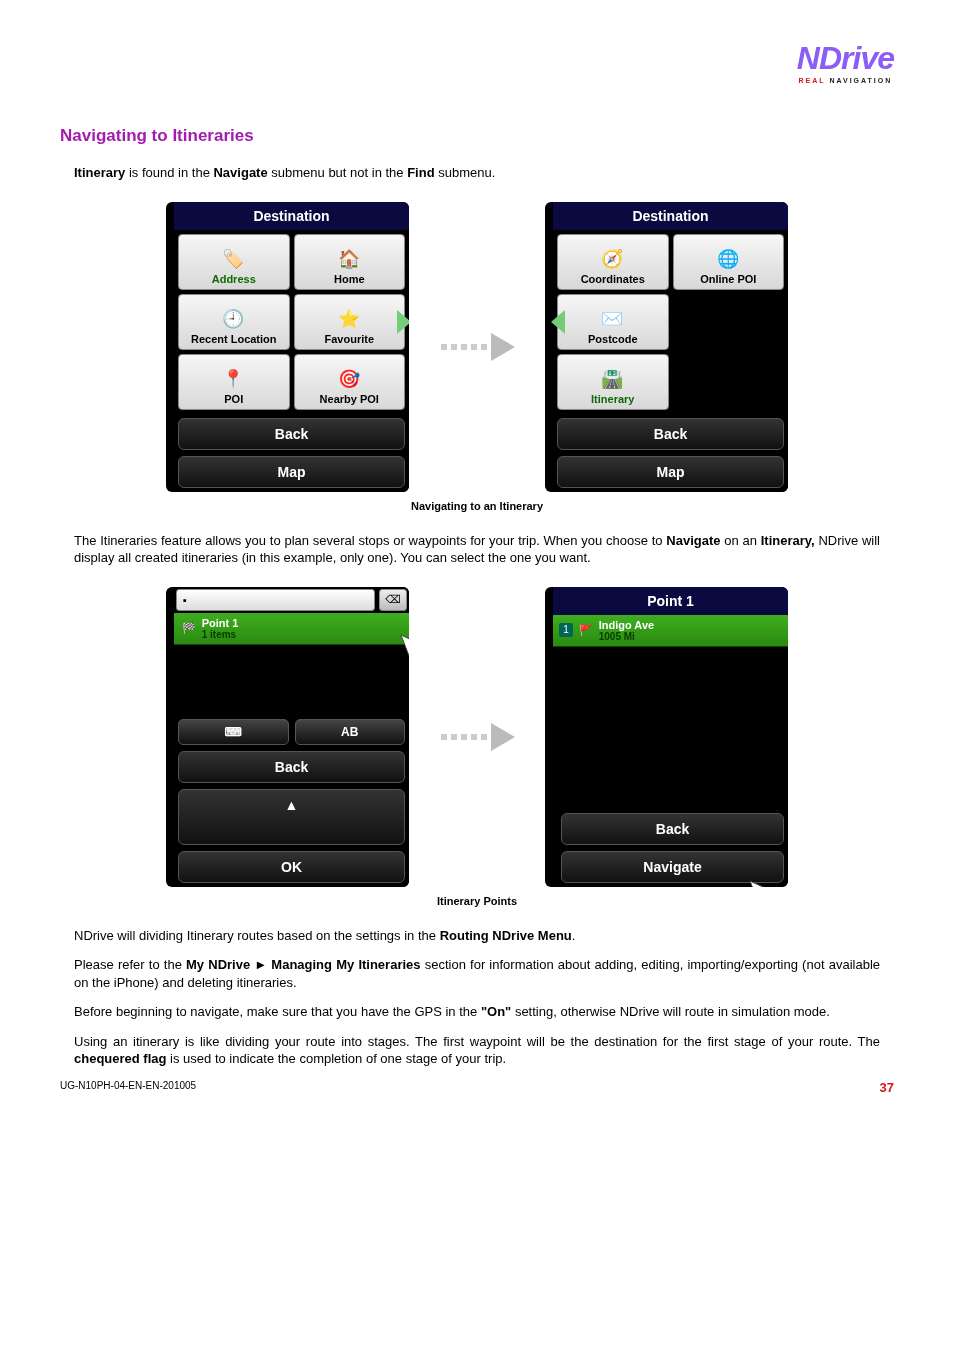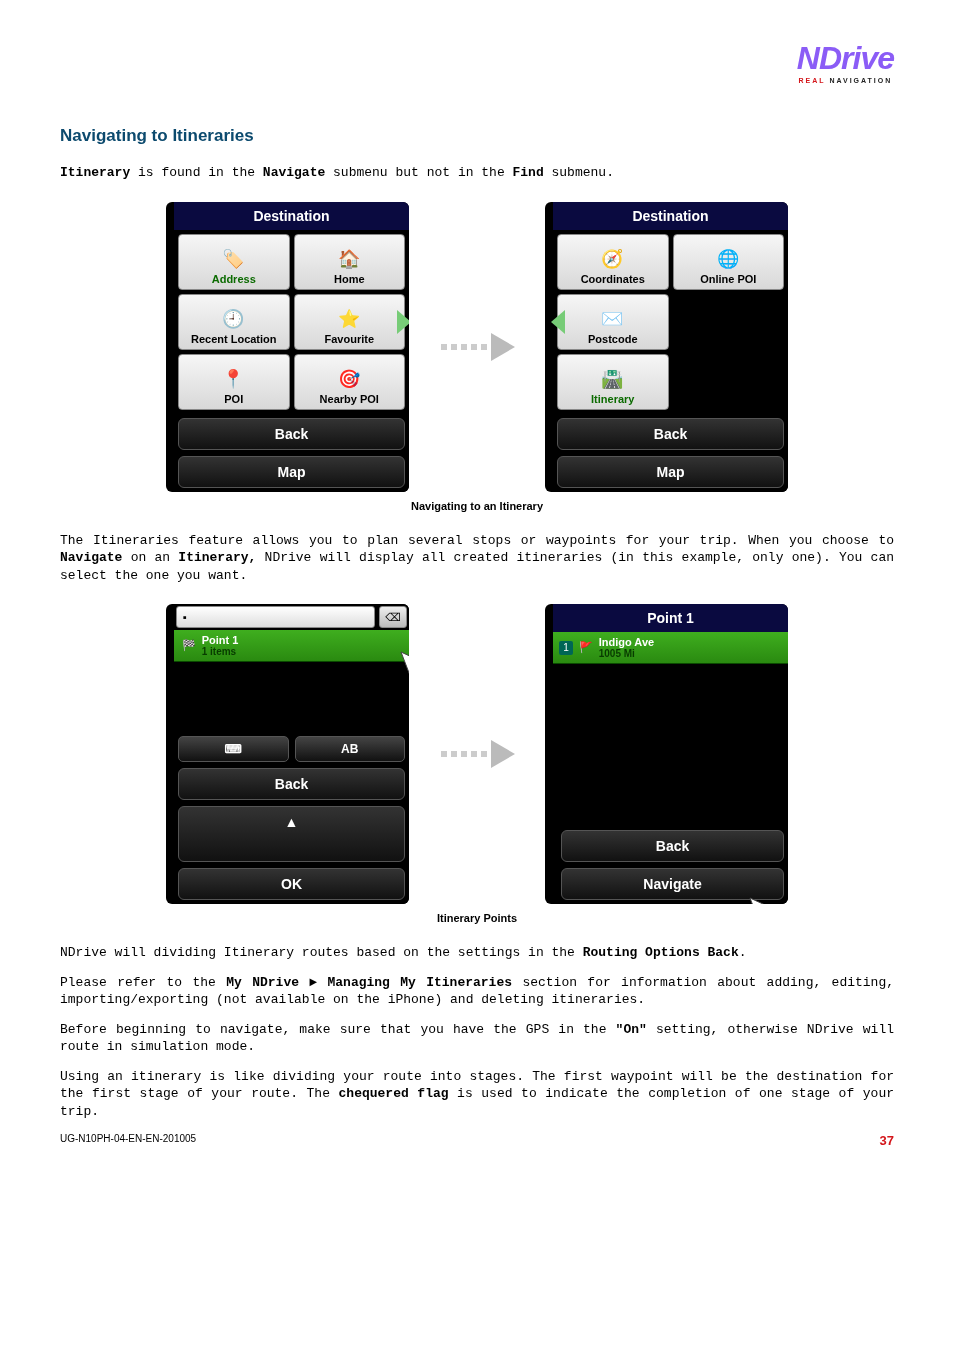--- a/index.html
+++ b/index.html
@@ -31,30 +31,29 @@
     position: relative;
   }
   .logo-sub {
     font-size: 7px;
     letter-spacing: 2px;
     color: #d4161b;
     font-weight: bold;
   }
   .logo-sub .nav { color: #222; }
   h2.section-title {
-    color: #0c4a6e;
+    color: #a21caf;
     font-size: 17px;
     font-weight: bold;
     margin: 30px 0 18px 0;
   }
   p {
-    margin: 12px 0;
+    margin: 12px 14px;
     text-align: justify;
     line-height: 1.35;
-    font-family: Liberation Mono, monospace;
   }
   .bold { font-weight: bold; }
   .figure-row {
     display: flex;
     align-items: center;
     justify-content: center;
     gap: 30px;
     margin: 20px 0 5px 0;
   }
   .dots-arrow {
@@ -407,21 +406,21 @@
       <div class="bbtn">Navigate</div>
       <svg class="pointer-svg" style="right:10px; bottom:-22px;" viewBox="0 0 30 30">
           <polygon points="2,2 28,14 14,16 12,28" fill="#fff" stroke="#444"></polygon>
         </svg>
     </div>
   </div>
 </div>
 <div class="caption">Itinerary Points</div>
 
 <p>
-  <span>NDrive will dividing Itinerary routes based on the settings in the </span><span class="bold">Routing Options Back</span><span>.</span>
+  <span>NDrive will dividing Itinerary routes based on the settings in the </span><span class="bold">Routing NDrive Menu</span><span>.</span>
 </p>
 <p>
   <span>Please refer to the </span><span class="bold">My NDrive ► Managing My Itineraries</span><span> section for information about adding, editing, importing/exporting (not available on the iPhone) and deleting itineraries.</span>
 </p>
 <p>
   <span>Before beginning to navigate, make sure that you have the GPS in the </span><span class="bold">"On"</span><span> setting, otherwise NDrive will route in simulation mode.</span>
 </p>
 <p>
   <span>Using an itinerary is like dividing your route into stages. The first waypoint will be the destination for the first stage of your route. The </span><span class="bold">chequered flag</span><span> is used to indicate the completion of one stage of your trip.</span>
 </p>

